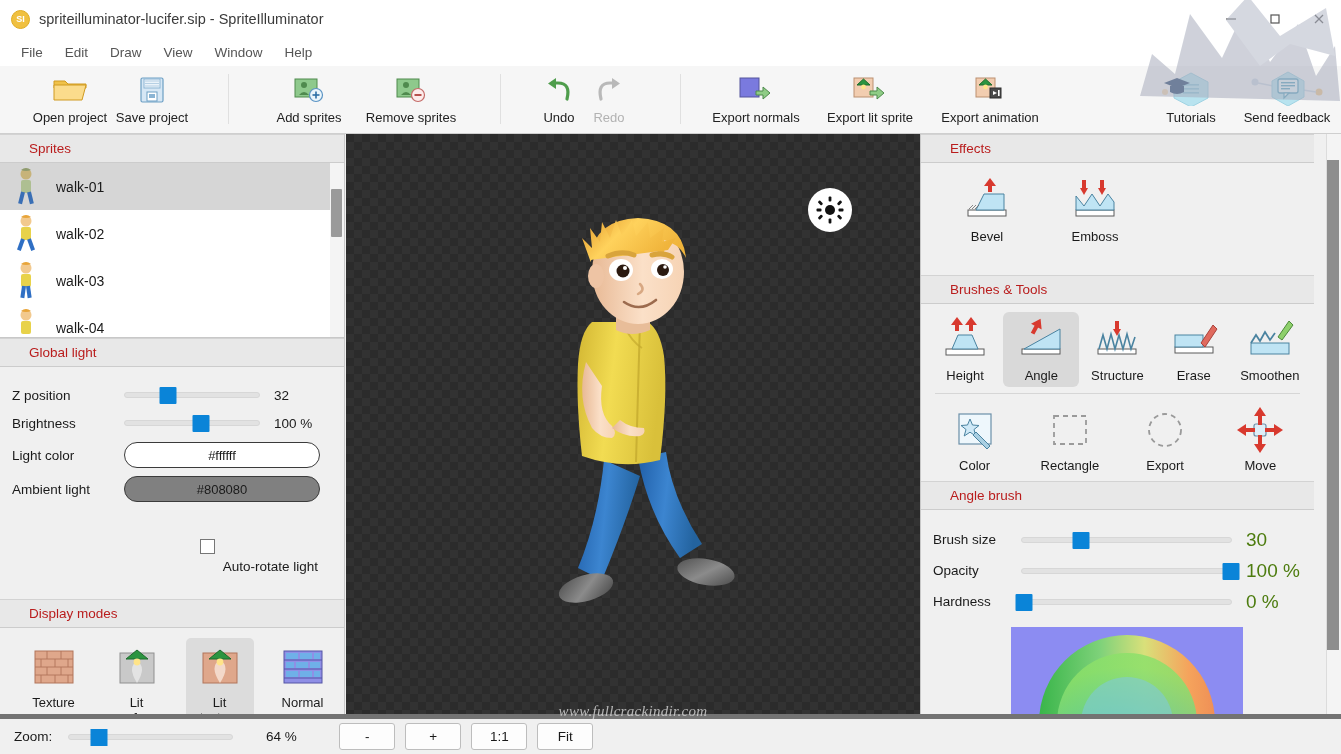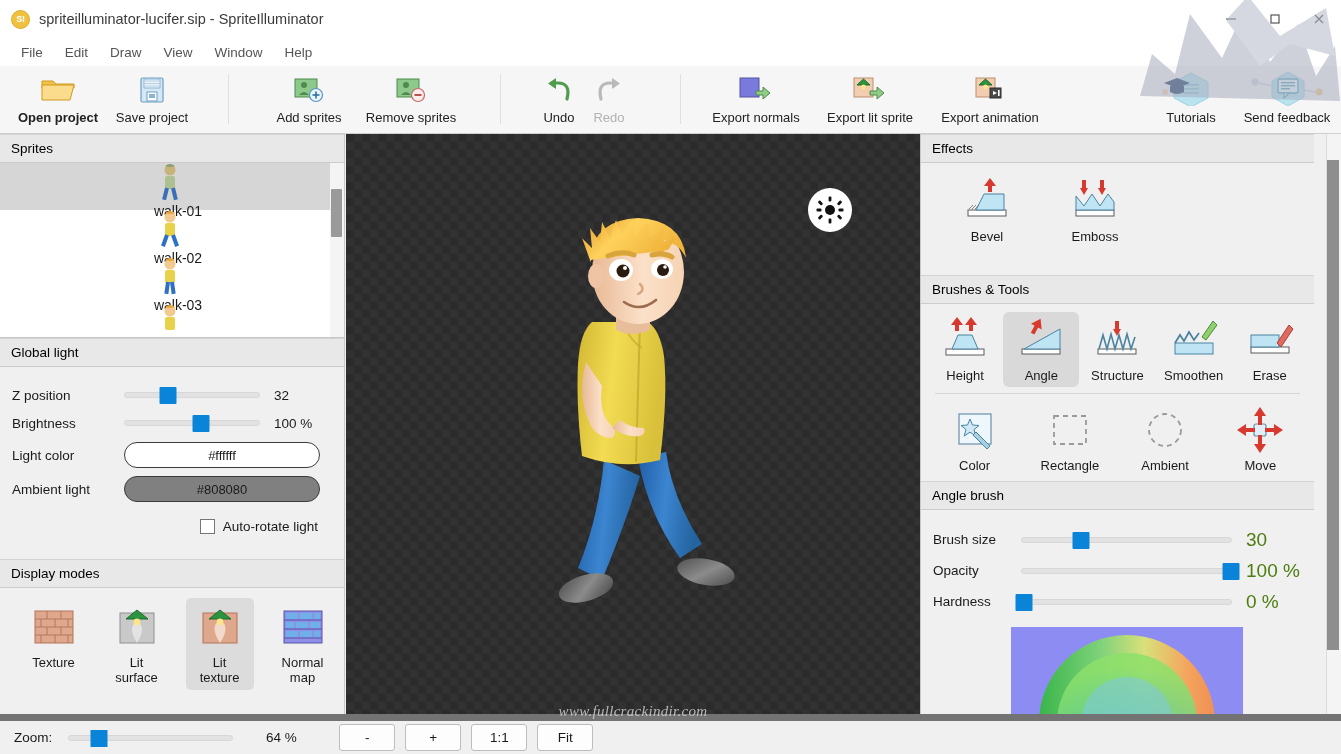--- a/index.html
+++ b/index.html
@@ -83,31 +83,31 @@
 
   
   .left-panel {
     position: absolute; left: 0; top: 134px; width: 345px; height: 580px;
     background: #f0f0f0;
     border-right: 1px solid #c8c8c8;
   }
   .section-head {
     height: 29px; background: #e8e8e8;
     border-top: 1px solid #d3d3d3; border-bottom: 1px solid #cccccc;
-    display: flex; align-items: center; padding-left: 11px;
-    font-size: 13.5px; color: #000000;
+    display: flex; align-items: center; padding-left: 29px;
+    font-size: 13.5px; color: #b91c1c;
   }
   .sprite-list {
     position: relative;
     height: 175px; background: #ffffff;
     border-bottom: 1px solid #c8c8c8;
     overflow: hidden;
   }
   .sprite-row {
-    height: 47px; display: flex; align-items: center; padding-left: 12px; flex-direction: column;
+    height: 47px; display: flex; align-items: center; padding-left: 12px;
   }
   .sprite-row.selected { background: #d6d6d6; }
   .sprite-thumb {
     width: 28px; height: 40px; margin-right: 16px; flex: 0 0 auto;
   }
   .sprite-name { font-size: 14px; color: #1a1a1a; }
   .list-scroll-track {
     position: absolute; right: 0; top: 0; width: 14px; height: 100%;
     background: #f4f4f4;
   }
@@ -136,21 +136,21 @@
     border: 1px solid #3b3b3b;
     display: flex; align-items: center; justify-content: center;
     font-size: 13px; color: #1a1a1a;
     margin-right: 12px;
   }
   .check-row { display: flex; align-items: center; justify-content: flex-end; margin-top: 16px; padding-right: 14px; }
   .checkbox {
     width: 15px; height: 15px; border: 1px solid #767676; background: #fff;
     margin-right: 8px;
   }
-  .check-label { font-size: 13.5px; color: #1a1a1a; }
+  .check-label { font-size: 13.5px; color: #1a1a1a; margin-top: 40px; }
 
   
   .dm-body {
     background: #f0f0f0; padding: 10px 0 0 12px;
     display: flex; justify-content: space-around; align-items: flex-start;
     height: 118px;
   }
   .dm-item {
     width: 68px; padding: 6px 2px 4px 2px; border-radius: 5px;
     display: flex; flex-direction: column; align-items: center;
@@ -223,21 +223,21 @@
     background: #f4f4f4; border-left: 1px solid #dcdcdc;
   }
   .rp-scroll-thumb {
     position: absolute; right: 2px; top: 26px; width: 12px; height: 490px;
     background: #8e8e8e;
   }
 
   
   .statusbar {
     position: absolute; left: 0; top: 714px; width: 1341px; height: 40px;
-    background: #f0f0f0; border-top: 7px solid #737373;
+    background: #f0f0f0; border-top: 5px solid #737373;
     display: flex; align-items: center; padding-left: 14px;
   }
   .zoom-label { font-size: 13.5px; color: #1a1a1a; margin-right: 16px; }
   .zoom-slider {
     position: relative; width: 165px; height: 6px;
     background: #e2e2e2; border: 1px solid #d7d7d7; border-radius: 3px;
   }
   .zoom-slider .handle {
     position: absolute; top: -6px; width: 17px; height: 17px;
     background: #0a84d8; transform: translateX(-50%);
@@ -282,21 +282,21 @@
     <div class="menu-item">File</div>
     <div class="menu-item">Edit</div>
     <div class="menu-item">Draw</div>
     <div class="menu-item">View</div>
     <div class="menu-item">Window</div>
     <div class="menu-item">Help</div>
   </div>
 
   <div class="toolbar">
 
-    <div class="tb-item" style="left:4px;font-weight:bold;">
+    <div class="tb-item" style="left:16px;">
       <div class="tb-icon">
         <svg width="38" height="32" viewBox="0 0 38 32">
           <path d="M3 7 h11 l3 3 h18 v4 H3 Z" fill="#f0c24a" stroke="#d09a20" stroke-width="1"></path>
           <path d="M3 11 h32 l-4 15 H3 Z" fill="#fbdc8c" stroke="#d09a20" stroke-width="1"></path>
         </svg>
       </div>
       <div class="tb-label">Open project</div>
     </div>
 
     <div class="tb-item" style="left:98px;">
@@ -748,33 +748,33 @@
             <svg class="tool-icon" viewBox="0 0 50 48">
               <rect x="6" y="32" width="38" height="5" fill="#ffffff" stroke="#5a5a5a" stroke-width="1"></rect>
               <polyline points="7,32 11,18 15,32 19,17 23,32 27,18 31,32 35,17 39,32 43,20" fill="none" stroke="#4a83a0" stroke-width="1.6"></polyline>
               <rect x="23" y="4" width="4" height="8" fill="#d8392e"></rect>
               <path d="M21 12 L25 19 L29 12 Z" fill="#d8392e"></path>
             </svg>
             <div class="tool-label">Structure</div>
           </div>
           <div class="tool-item">
             <svg class="tool-icon" viewBox="0 0 50 48">
+              <rect x="6" y="30" width="38" height="6" fill="#ffffff" stroke="#5a5a5a" stroke-width="1"></rect>
+              <rect x="6" y="18" width="28" height="12" fill="#bfe4f4" stroke="#4a83a0" stroke-width="1"></rect>
+              <path d="M32 26 L44 8 L48 12 L36 30 Z" fill="#e06a5e" stroke="#a8413a" stroke-width="1"></path>
+            </svg>
+            <div class="tool-label">Erase</div>
+          </div>
+          <div class="tool-item">
+            <svg class="tool-icon" viewBox="0 0 50 48">
               <rect x="6" y="26" width="38" height="11" fill="#bfe4f4" stroke="#4a83a0" stroke-width="1"></rect>
               <polyline points="6,26 11,18 15,24 20,15 25,23 30,16" fill="none" stroke="#4a83a0" stroke-width="1.8"></polyline>
               <path d="M33 20 L44 4 L48 8 L37 23 Z" fill="#8ed06b" stroke="#4d8a3a" stroke-width="1"></path>
             </svg>
             <div class="tool-label">Smoothen</div>
-          </div>
-          <div class="tool-item">
-            <svg class="tool-icon" viewBox="0 0 50 48">
-              <rect x="6" y="30" width="38" height="6" fill="#ffffff" stroke="#5a5a5a" stroke-width="1"></rect>
-              <rect x="6" y="18" width="28" height="12" fill="#bfe4f4" stroke="#4a83a0" stroke-width="1"></rect>
-              <path d="M32 26 L44 8 L48 12 L36 30 Z" fill="#e06a5e" stroke="#a8413a" stroke-width="1"></path>
-            </svg>
-            <div class="tool-label">Erase</div>
           </div>
         </div>
 
         <div class="bt-divider"></div>
 
         <div class="bt-row">
           <div class="tool-item">
             <svg class="tool-icon" viewBox="0 0 50 48">
               <rect x="9" y="7" width="32" height="30" fill="#eef7fc" stroke="#6b8fa8" stroke-width="1.2"></rect>
               <path d="M20 12 l2.5 6 l6.5 .5 l-5 4 l1.8 6.5 l-5.8 -3.8 l-5.8 3.8 l1.8 -6.5 l-5 -4 l6.5 -.5 Z" fill="#cfe9f7" stroke="#4a83a0" stroke-width="1"></path>
@@ -785,21 +785,21 @@
           <div class="tool-item">
             <svg class="tool-icon" viewBox="0 0 50 48">
               <rect x="9" y="9" width="32" height="28" fill="none" stroke="#9a9a9a" stroke-width="1.8" stroke-dasharray="5 4"></rect>
             </svg>
             <div class="tool-label">Rectangle</div>
           </div>
           <div class="tool-item">
             <svg class="tool-icon" viewBox="0 0 50 48">
               <circle cx="25" cy="23" r="16" fill="none" stroke="#9a9a9a" stroke-width="1.8" stroke-dasharray="5 4"></circle>
             </svg>
-            <div class="tool-label">Ambient</div>
+            <div class="tool-label">Export</div>
           </div>
           <div class="tool-item">
             <svg class="tool-icon" viewBox="0 0 50 48">
               <rect x="19" y="17" width="12" height="12" rx="2" fill="#dfeef7" stroke="#6b8fa8" stroke-width="1.2"></rect>
               <path d="M25 0 L31 9 L19 9 Z" fill="#d8392e"></path>
               <path d="M25 46 L31 37 L19 37 Z" fill="#d8392e"></path>
               <path d="M2 23 L11 17 L11 29 Z" fill="#d8392e"></path>
               <path d="M48 23 L39 17 L39 29 Z" fill="#d8392e"></path>
               <rect x="23" y="7" width="4" height="11" fill="#d8392e"></rect>
               <rect x="23" y="28" width="4" height="11" fill="#d8392e"></rect>

